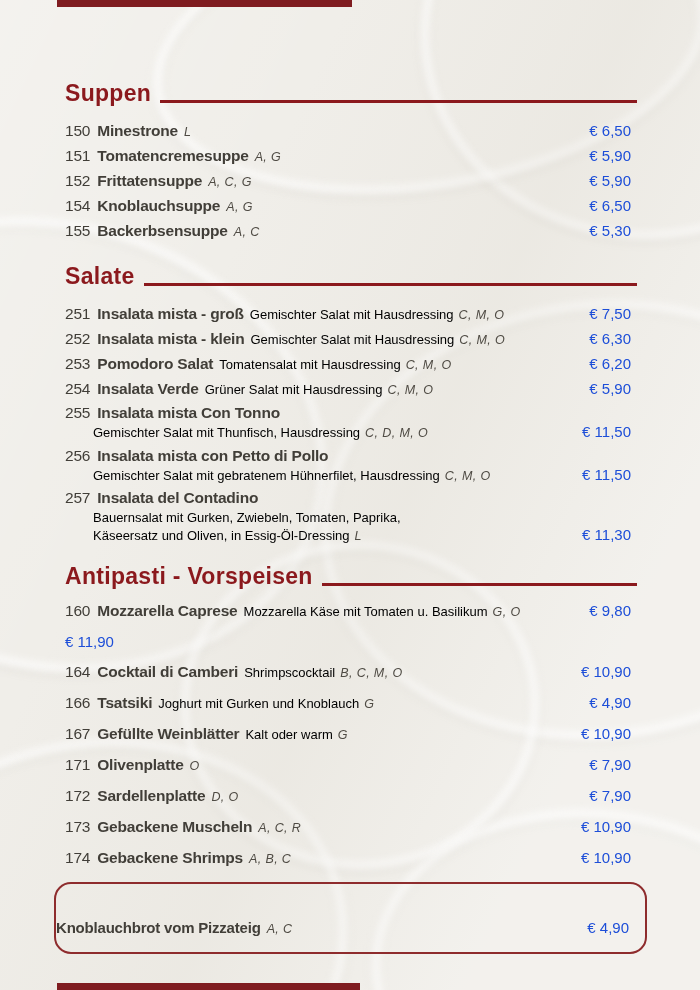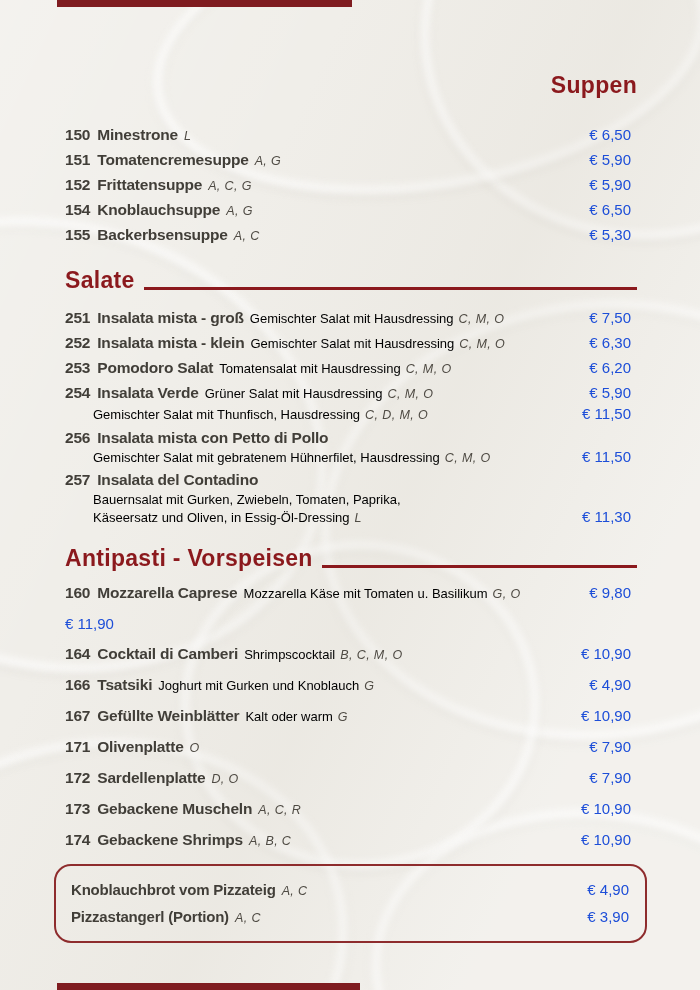--- a/index.html
+++ b/index.html
@@ -24,26 +24,26 @@
   .edge-bar.top{top:0;width:295px;}
   .edge-bar.bottom{bottom:0;width:303px;}
 
   .content{position:absolute;left:65px;top:68px;width:572px;}
 
   .sec-title{
     display:flex;align-items:flex-end;gap:9px;
     color:#8b191d;font-weight:bold;font-size:23px;letter-spacing:.3px;
     margin:19px 0 13px 0;line-height:26px;
   }
-  .menu-section:first-child .sec-title{margin-top:4px;flex-direction:column;}
+  .menu-section:first-child .sec-title{margin-top:12px;}
   .sec-title .rule{flex:1;height:3px;background:#8b191d;margin-bottom:3px;}
 
   .row{display:flex;justify-content:space-between;align-items:baseline;padding-right:6px;}
   .left{min-width:0;}
-  .num{font-weight:bold;font-size:15.5px;margin-right:7px;letter-spacing:-.2px;}
+  .num{font-weight:normal;font-size:15.5px;margin-right:7px;letter-spacing:-.2px;}
   .name{font-weight:bold;font-size:15.5px;margin-right:6px;letter-spacing:-.2px;}
   .desc{font-size:13px;margin-right:5px;color:#000000;}
   .allerg{font-size:12.5px;font-style:italic;color:#4f4b44;letter-spacing:.4px;}
   .price{font-size:15px;white-space:nowrap;color:#1d4ed8;}
 
   .compact .row{line-height:23px;}
   .compact .group{margin-bottom:3px;}
   .compact .group .name-row{line-height:22px;}
   .roomy .row{line-height:18px;margin-bottom:12px;}
   .roomy .row.gap{margin-top:7px;}
@@ -51,21 +51,21 @@
   .desc-row{
     display:flex;justify-content:space-between;align-items:baseline;
     padding:0 6px 0 28px;line-height:16.5px;
   }
 
   .special-box{
     border:2px solid #8e2c2d;border-radius:17px;
     margin:14px -10px 0 -11px;
     padding:11px 0 10px 0;
   }
-  .special-box .row{padding:0 16px 0 15px;line-height:26px;}
+  .special-box .row{padding:0 16px 0 0;line-height:26px;margin-top:20px;}
   .special-box .name{font-size:15px;}
 </style>
 </head>
 <body>
 
 <div class="page">
 
   <div>
     <div class="swirl" style="left:420px;top:-170px;width:430px;height:390px;"></div>
     <div class="swirl" style="left:150px;top:-90px;width:540px;height:260px;transform:rotate(-9deg);"></div>
@@ -122,20 +122,23 @@
         </div>
         <div class="row">
           <span class="left"><span class="num">253</span><span class="name">Pomodoro Salat</span><span class="desc">Tomatensalat mit Hausdressing</span><span class="allerg">C, M, O</span></span>
           <span class="price">€ 6,20</span>
         </div>
         <div class="row">
           <span class="left"><span class="num">254</span><span class="name">Insalata Verde</span><span class="desc">Grüner Salat mit Hausdressing</span><span class="allerg">C, M, O</span></span>
           <span class="price">€ 5,90</span>
         </div>
         <div class="group">
+          <div class="row name-row">
+            <span class="left"><span class="num">255</span><span class="name">Insalata mista Con Tonno</span></span>
+          </div>
           <div class="desc-row">
             <span><span class="desc">Gemischter Salat mit Thunfisch, Hausdressing</span><span class="allerg">C, D, M, O</span></span>
             <span class="price">€ 11,50</span>
           </div>
         </div>
         <div class="group">
           <div class="row name-row">
             <span class="left"><span class="num">256</span><span class="name">Insalata mista con Petto di Pollo</span></span>
           </div>
           <div class="desc-row">
@@ -195,19 +198,15 @@
         <div class="row">
           <span class="left"><span class="num">174</span><span class="name">Gebackene Shrimps</span><span class="allerg">A, B, C</span></span>
           <span class="price">€ 10,90</span>
         </div>
       </section>
       <div class="special-box">
         <div class="row">
           <span class="left"><span class="name">Knoblauchbrot vom Pizzateig</span><span class="allerg">A, C</span></span>
           <span class="price">€ 4,90</span>
         </div>
-        <div class="row">
-          <span class="left"><span class="name">Pizzastangerl (Portion)</span><span class="allerg">A, C</span></span>
-          <span class="price">€ 3,90</span>
-        </div>
       </div>
     </div>
 </div>
 
 </body></html>

